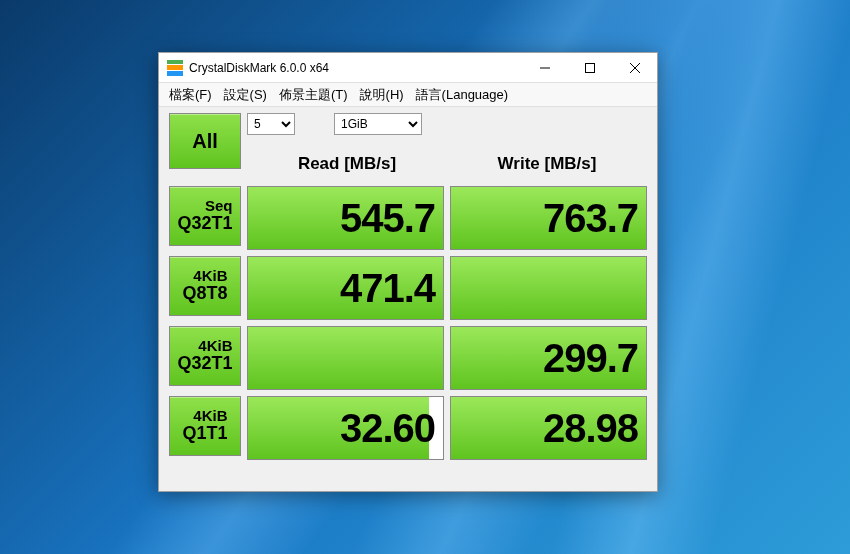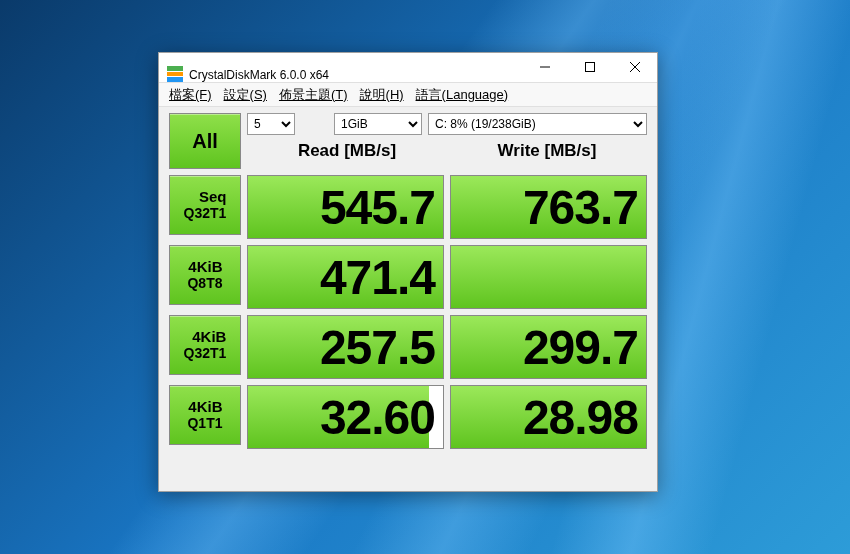--- a/index.html
+++ b/index.html
@@ -22,21 +22,21 @@
       left: 158px; top: 52px;
       width: 500px; height: 440px;
       background: #fff;
       border: 1px solid #a0a0a0;
       box-shadow: 0 4px 20px rgba(0,0,0,0.4);
       display: flex; flex-direction: column;
     }
     
     .titlebar {
       height: 30px;
-      display: flex; align-items: flex-end;
+      display: flex; align-items: center;
       background: #fff;
       border-bottom: 1px solid #e0e0e0;
     }
     .titlebar .app-icon {
       width: 16px; height: 16px; margin: 0 6px 0 8px;
       display: flex; flex-direction: column;
     }
     .titlebar .app-icon .bar1 { flex: 1; background: #4caf50; }
     .titlebar .app-icon .bar2 { flex: 1; background: #ff9800; margin-top: 1px; }
     .titlebar .app-icon .bar3 { flex: 1; background: #2196f3; margin-top: 1px; }
@@ -51,21 +51,21 @@
     .win-btn svg { width: 10px; height: 10px; }
     
     .menubar {
       height: 24px;
       display: flex; align-items: center;
       padding: 0 4px;
       font-size: 13px;
       border-bottom: 1px solid #e0e0e0;
       background: #f8f8f8;
     }
-    .menubar .menu-item { padding: 14px 6px; text-decoration: underline; }
+    .menubar .menu-item { padding: 14px 6px; }
     
     .content {
       flex: 1;
       background: #f0f0f0;
       padding: 6px 10px 10px 10px;
     }
     
     .controls-row {
       display: flex; align-items: flex-start; gap: 6px;
     }
@@ -93,47 +93,47 @@
     }
     select {
       height: 22px; font-size: 12px;
       border: 1px solid #999; background: #fff;
       padding: 0 2px;
     }
     .sel-count { width: 48px; }
     .sel-size { width: 88px; margin-left: 33px; }
     .sel-drive { flex: 1; }
     .headers-line {
-      display: flex; height: 26px; margin-top: 2px;
+      display: flex; height: 26px; margin-top: 15px;
     }
     .hdr { flex: 1; text-align: center; font-size: 17px; font-weight: bold; }
     
     .rows { margin-top: 6px; display: flex; flex-direction: column; gap: 6px; }
     .row { display: flex; gap: 6px; height: 64px; }
     .row .btn-test {
       width: 72px; height: 60px; font-size: 15px;
     }
     .btn-test .l1 { font-weight: bold; }
-    .btn-test .l2 { font-weight: bold; font-size: 14px; }
+    .btn-test .l2 { font-weight: bold; font-size: 18px; }
     .cell {
       flex: 1; height: 64px;
       border: 1px solid #888;
       position: relative;
       background: #fff;
       display: flex; align-items: center; justify-content: flex-end;
       padding: 0 8px;
       overflow: hidden;
     }
     .cell .fill {
       position: absolute; left: 0; top: 0; bottom: 0;
       background: linear-gradient(to bottom, #9be85a, #5fc41f);
     }
     .cell .val {
       position: relative; z-index: 1;
-      font-size: 48px; font-weight: bold;
+      font-size: 40px; font-weight: bold;
       letter-spacing: -1px;
       color: #000;
     }
   </style>
 </head>
 <body>
 
 <div class="bg-rays"></div>
 
 <div class="window">
@@ -177,23 +177,20 @@
     <div class="controls-row">
       <button class="btn-green btn-all">All</button>
       <div class="top-selects">
         <div class="selects-line">
           <select class="sel-count">
             <option>5</option>
           </select>
           <select class="sel-size">
             <option>1GiB</option>
           </select>
-          <select class="sel-drive">
-            <option>C: 8% (19/238GiB)</option>
-          </select>
         </div>
         <div class="headers-line">
           <div class="hdr">Read [MB/s]</div>
           <div class="hdr">Write [MB/s]</div>
         </div>
       </div>
     </div>
 
     <div class="rows">
 
@@ -232,21 +229,20 @@
 
       <div class="row">
         <button class="btn-green btn-test">
           <div>
               <div class="l1">4KiB</div>
               <div class="l2">Q32T1</div>
             </div>
         </button>
         <div class="cell">
           <div class="fill" style="width:100%"></div>
-          <div class="val">257.5</div>
         </div>
         <div class="cell">
           <div class="fill" style="width:100%"></div>
           <div class="val">299.7</div>
         </div>
       </div>
 
       <div class="row">
         <button class="btn-green btn-test">
           <div>

